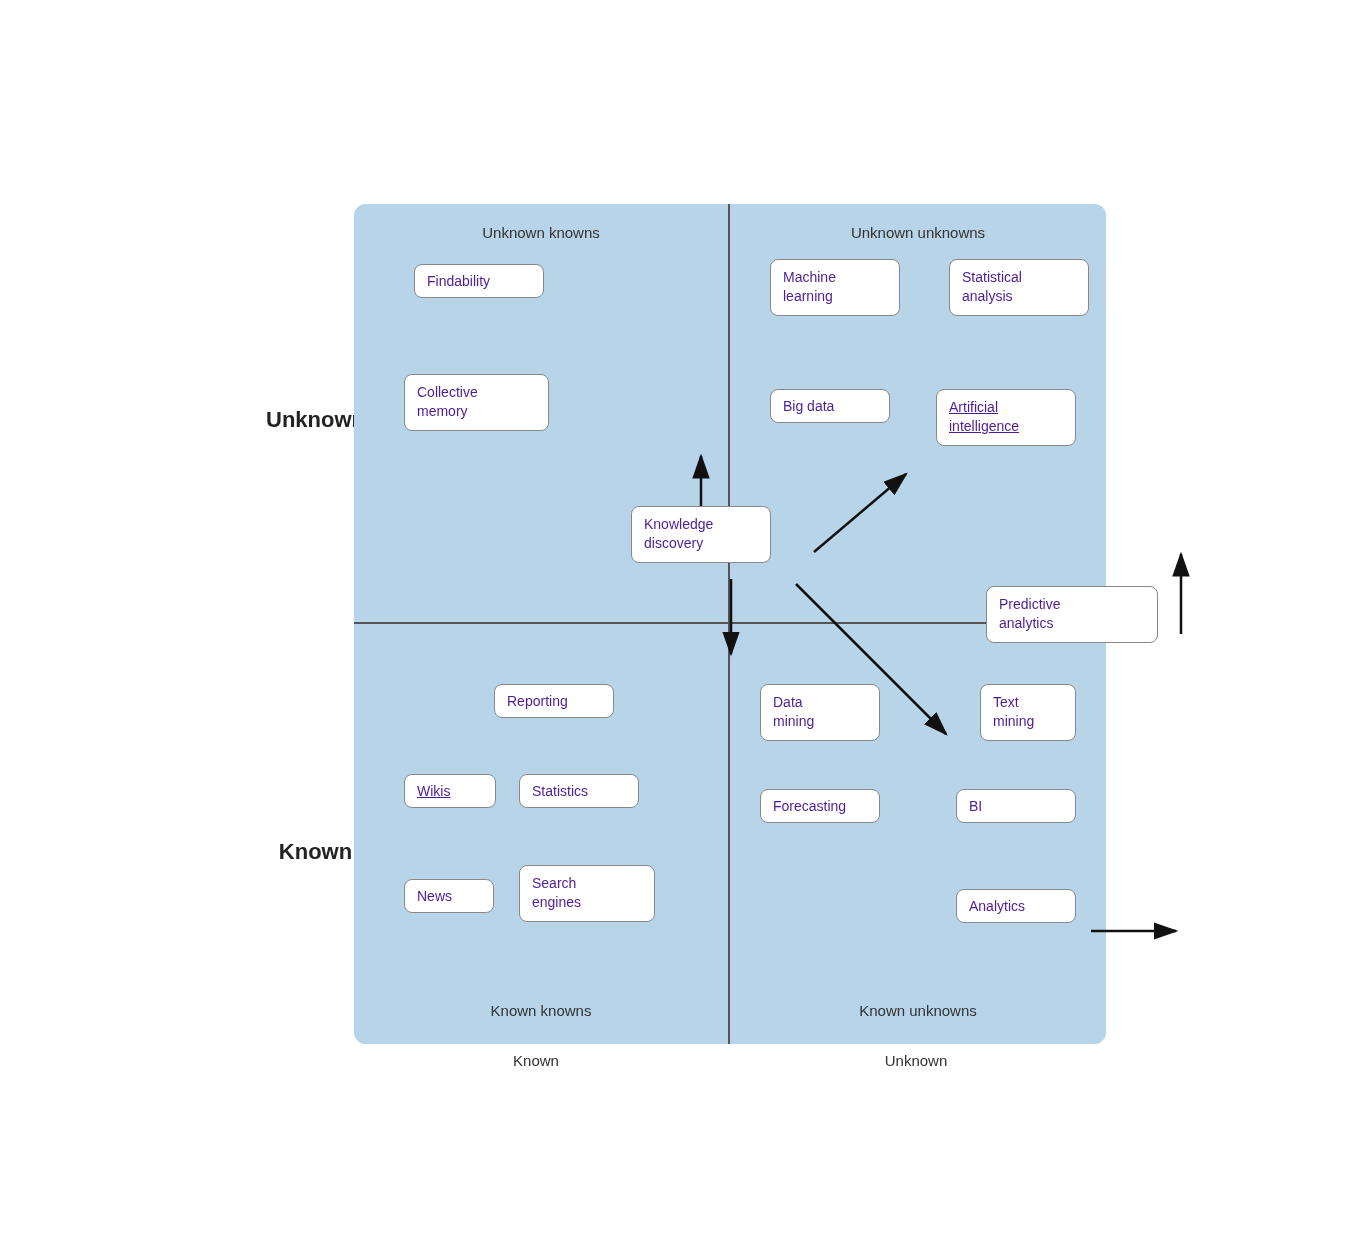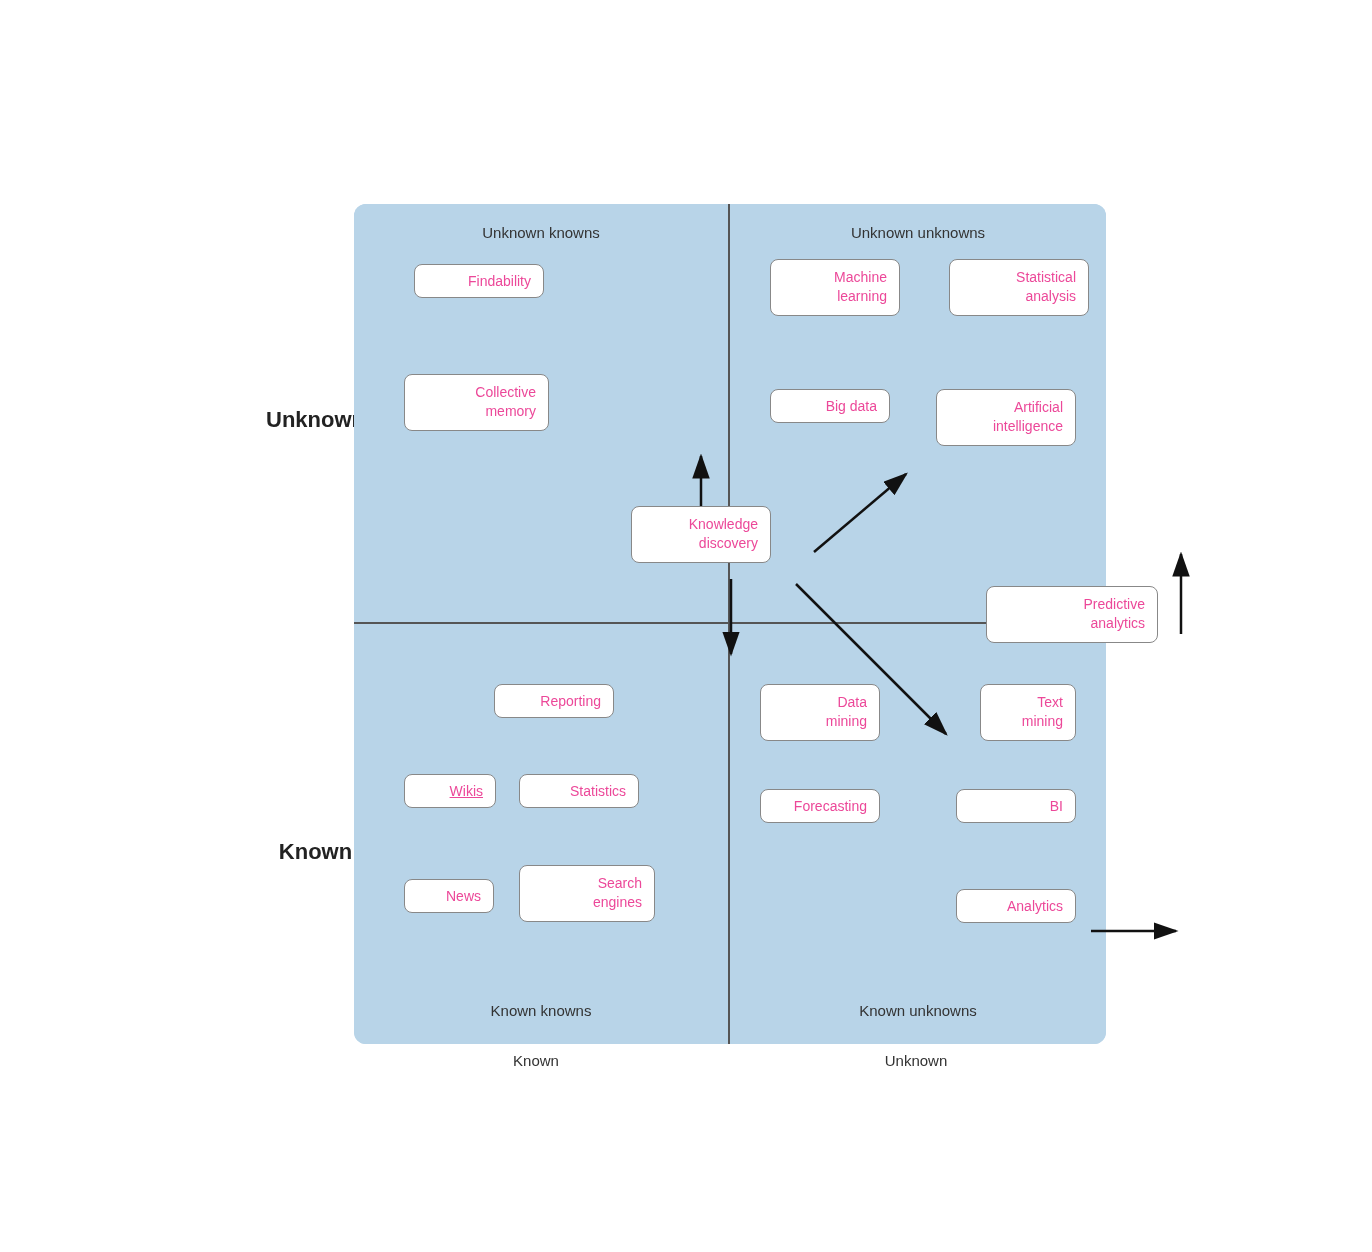--- a/index.html
+++ b/index.html
@@ -58,22 +58,22 @@
       font-size: 15px;
       color: #333;
       margin-bottom: 10px;
     }
     .box {
       background: #fff;
       border: 1.5px solid #888;
       border-radius: 8px;
       padding: 8px 12px;
       font-size: 14px;
-      color: #ec4899;
-      text-align: right;
+      color: #4c1d95;
+      text-align: left;
       position: absolute;
       white-space: nowrap;
     }
     
     .arrows-svg {
       position: absolute;
       top: 0; left: 0;
       width: 100%;
       height: 100%;
       pointer-events: none;
@@ -138,21 +138,21 @@
           <div class="quadrant-label">Unknown unknowns</div>
 
           <div class="box" style="top: 55px; left: 40px; white-space: pre-line; width: 130px; line-height: 1.4;">Machine
 learning</div>
 
           <div class="box" style="top: 55px; right: 17px; white-space: pre-line; width: 140px; line-height: 1.4;">Statistical
 analysis</div>
 
           <div class="box" style="top: 185px; left: 40px; width: 120px;">Big data</div>
 
-          <div class="box" style="top: 185px; right: 30px; white-space: pre-line; width: 140px; line-height: 1.4;">Artificial
+          <div class="box" style="top: 185px; right: 30px; white-space: pre-line; width: 140px; line-height: 1.4; text-decoration: underline;">Artificial
 intelligence</div>
         </div>
 
         <div class="quadrant quadrant-bl">
           <div class="quadrant-label" style="position: absolute; bottom: 15px; left: 0; right: 0;">Known knowns</div>
 
           <div class="box" style="top: 60px; left: 140px; width: 120px;">Reporting</div>
 
           <div class="box" style="top: 150px; left: 50px; width: 92px; text-decoration: underline;">Wikis</div>
 

